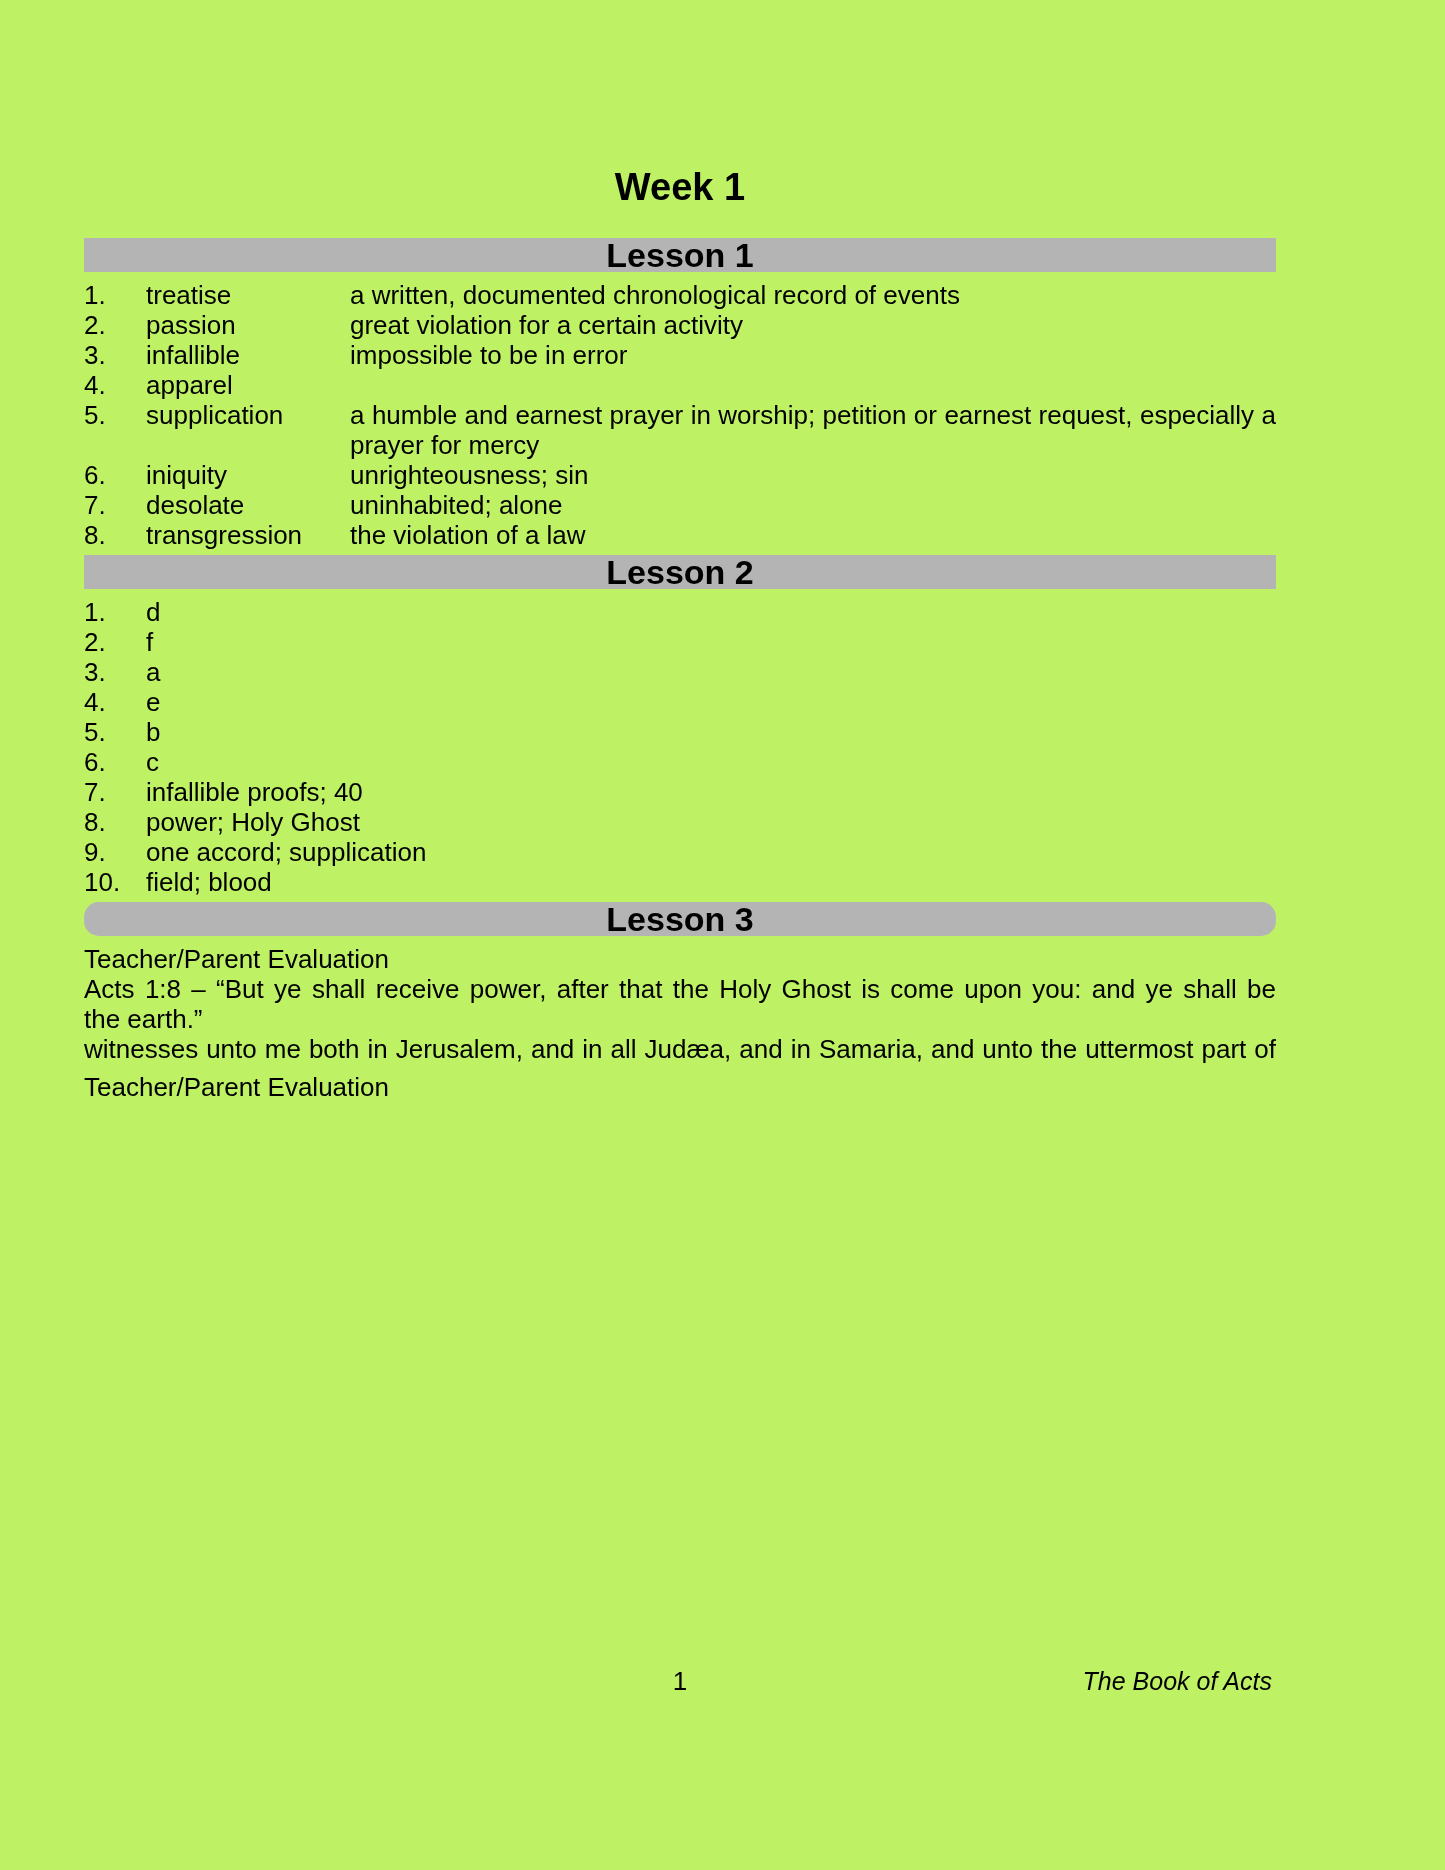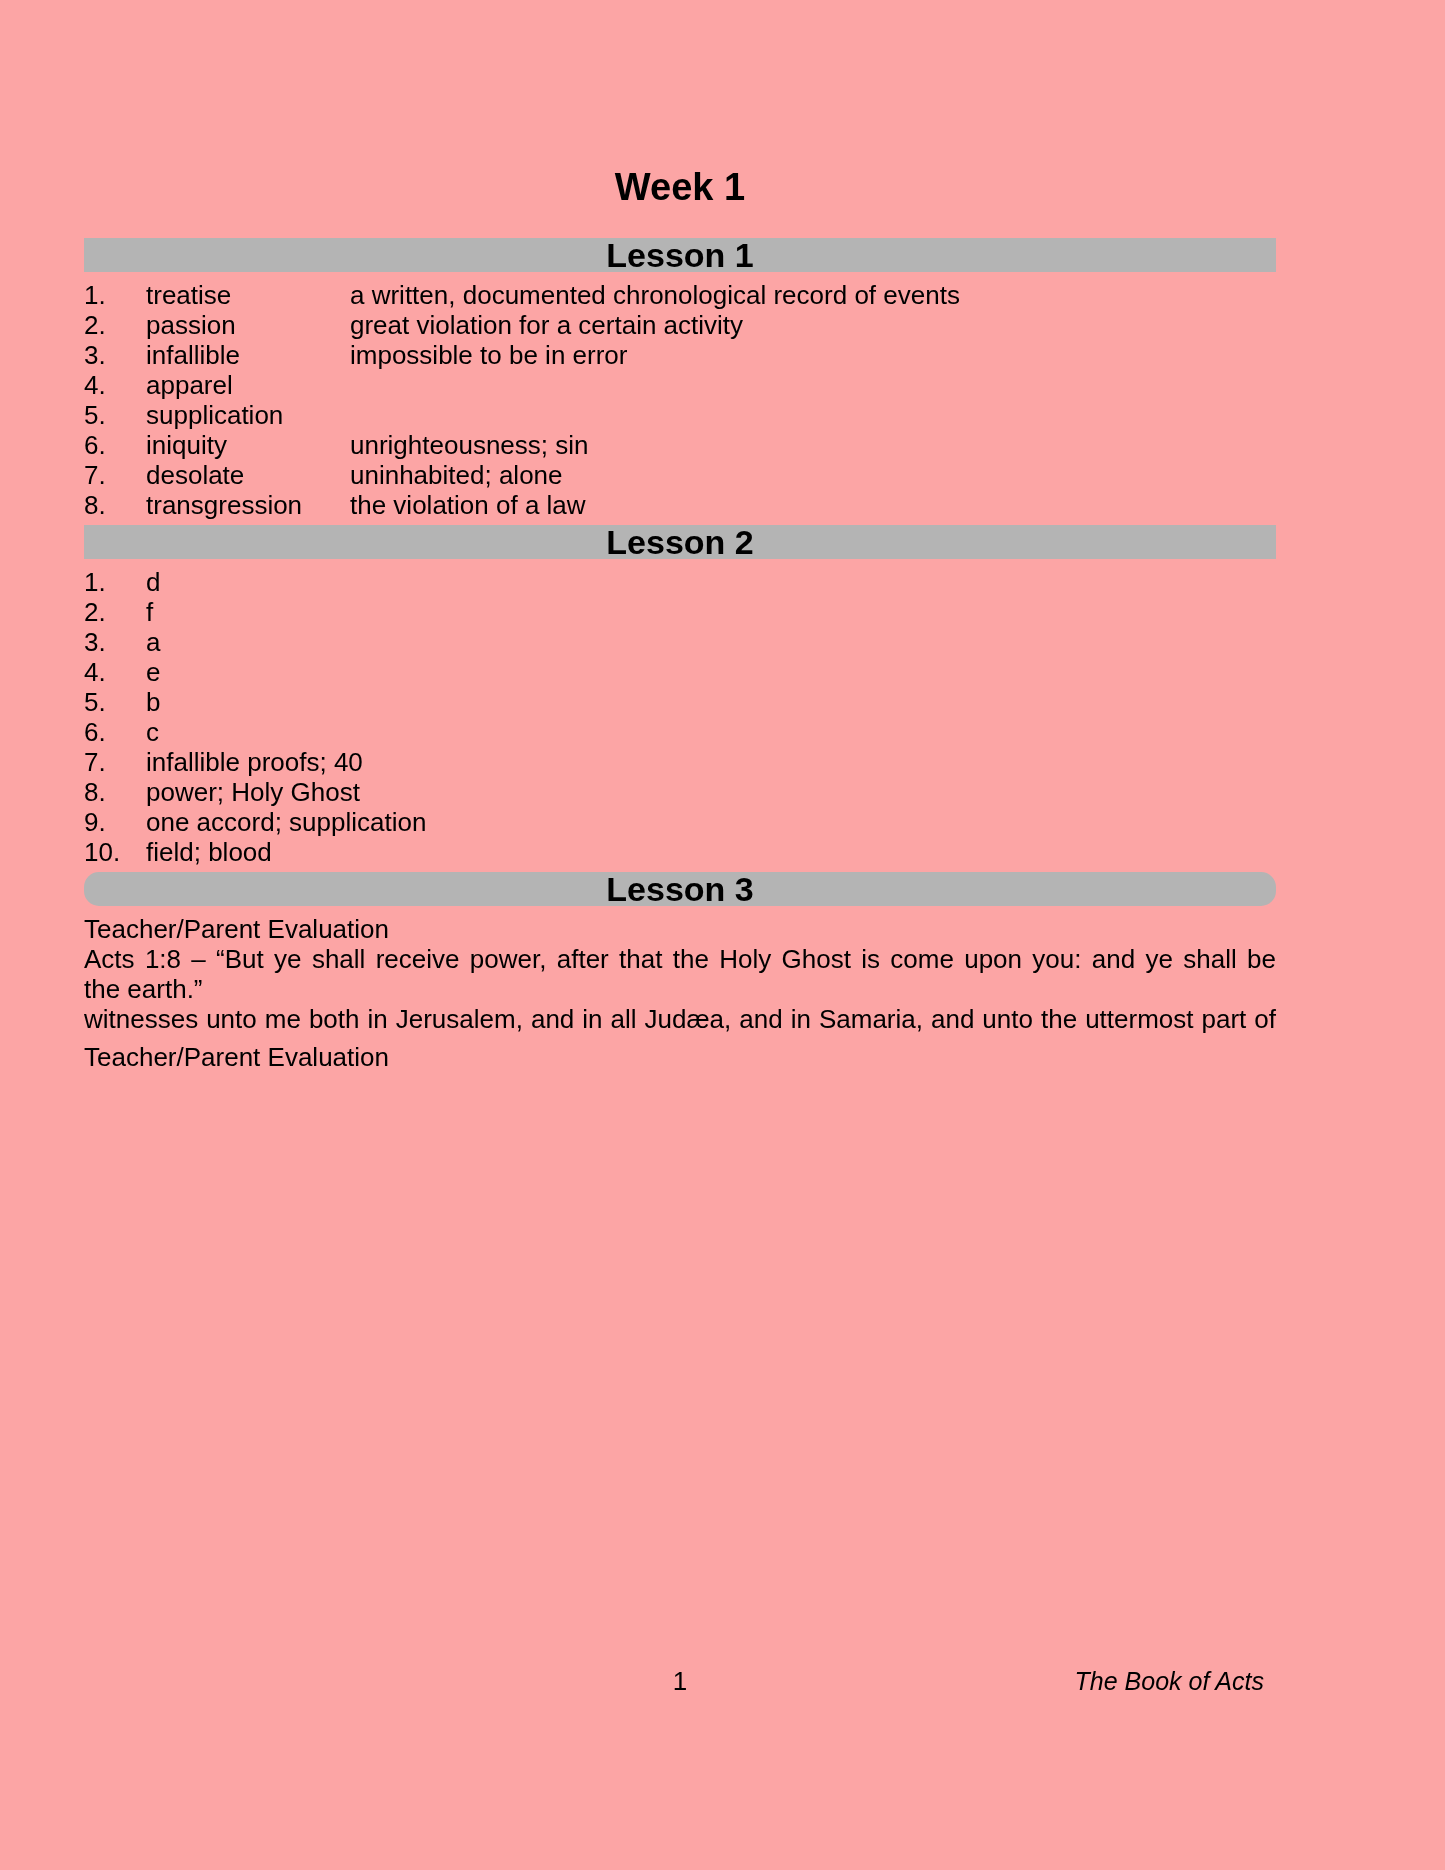--- a/index.html
+++ b/index.html
@@ -1,21 +1,21 @@
 <!DOCTYPE html>
 <html><head>
 <meta charset="utf-8">
 <style>
   * { margin: 0; padding: 0; box-sizing: border-box; }
   html, body { background: #ffffff; }
   .page {
     position: relative;
     width: 1445px;
     height: 1870px;
-    background: #fca5a5;
+    background: #bef264;
     font-family: "Liberation Sans", sans-serif;
     color: #000000;
     overflow: hidden;
   }
   .content {
     position: absolute;
     left: 84px;
     top: 0;
     width: 1192px;
   }
@@ -73,21 +73,21 @@
     line-height: 30px;
   }
   .page-num {
     position: absolute;
     left: 0;
     width: 100%;
     text-align: center;
   }
   .book-title {
     position: absolute;
-    right: 12px;
+    right: 4px;
     top: 0;
     font-style: italic;
     font-size: 25px;
   }
 </style>
 </head>
 <body>
 
 <div class="page">
   <div class="content">
@@ -117,20 +117,24 @@
             <span class="defline">impossible to be in error</span>
           </span>
       </div>
       <div class="row">
         <span class="num">4.</span>
         <span class="term">apparel</span>
       </div>
       <div class="row">
         <span class="num">5.</span>
         <span class="term">supplication</span>
+        <span class="def">
+          <span class="defline just">a humble and earnest prayer in worship; petition or earnest request, especially a</span>
+          <span class="defline">prayer for mercy</span>
+        </span>
       </div>
       <div class="row">
         <span class="num">6.</span>
         <span class="term">iniquity</span>
         <span class="def">
             <span class="defline">unrighteousness; sin</span>
           </span>
       </div>
       <div class="row">
         <span class="num">7.</span>

